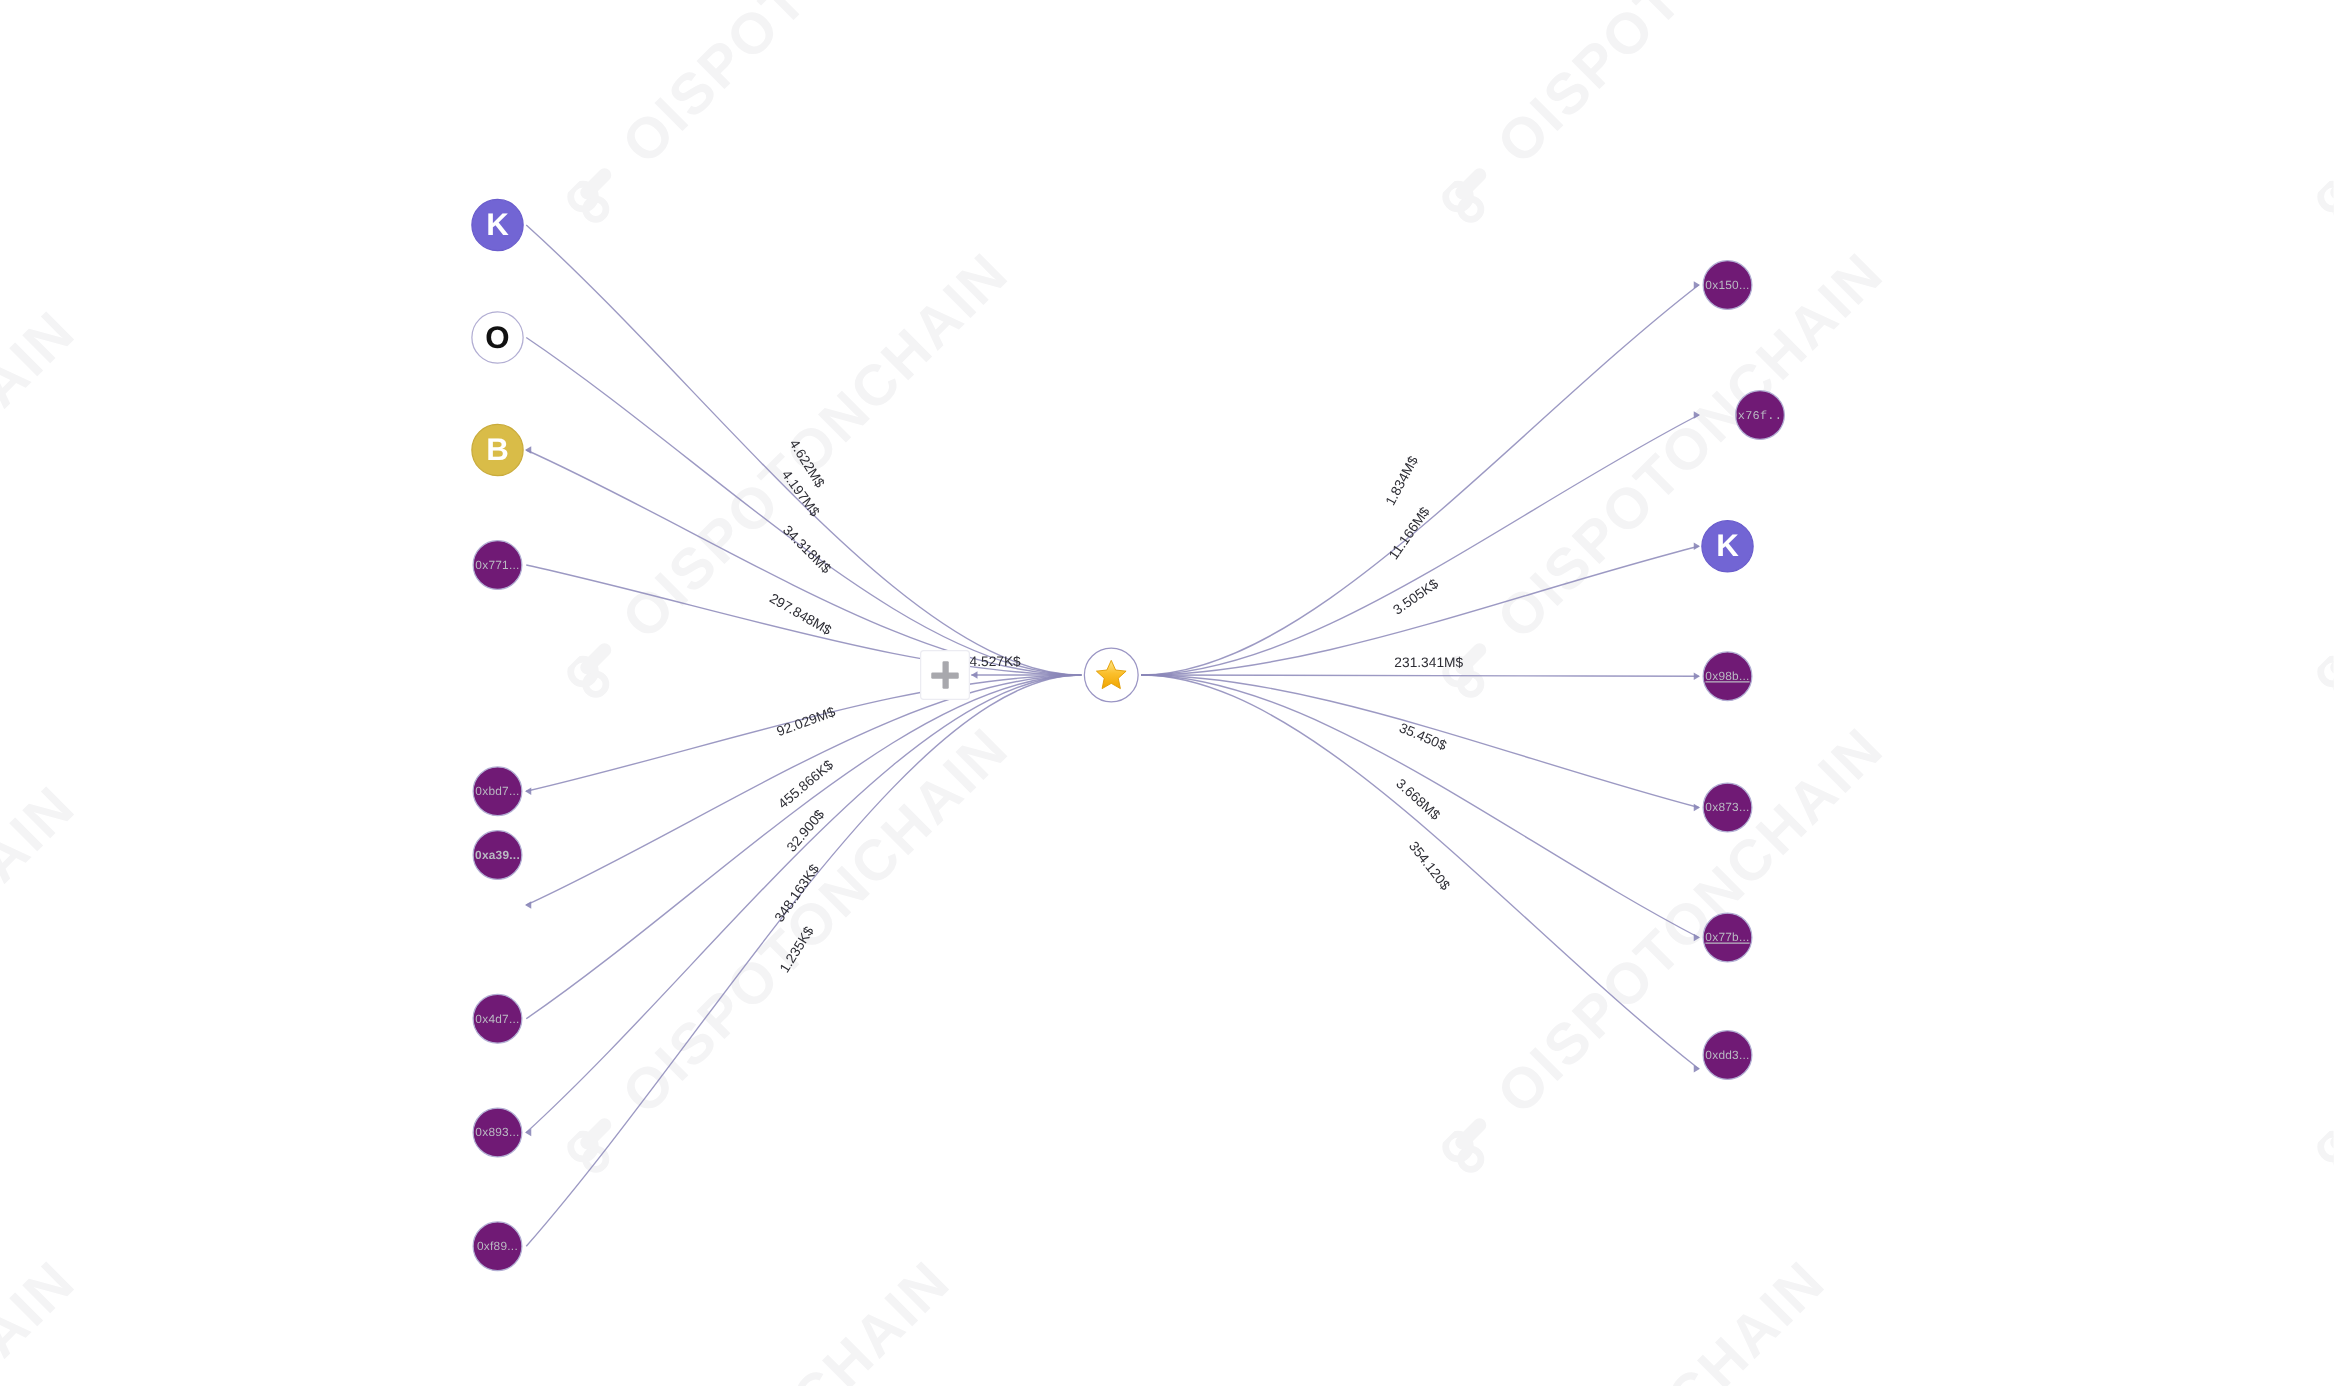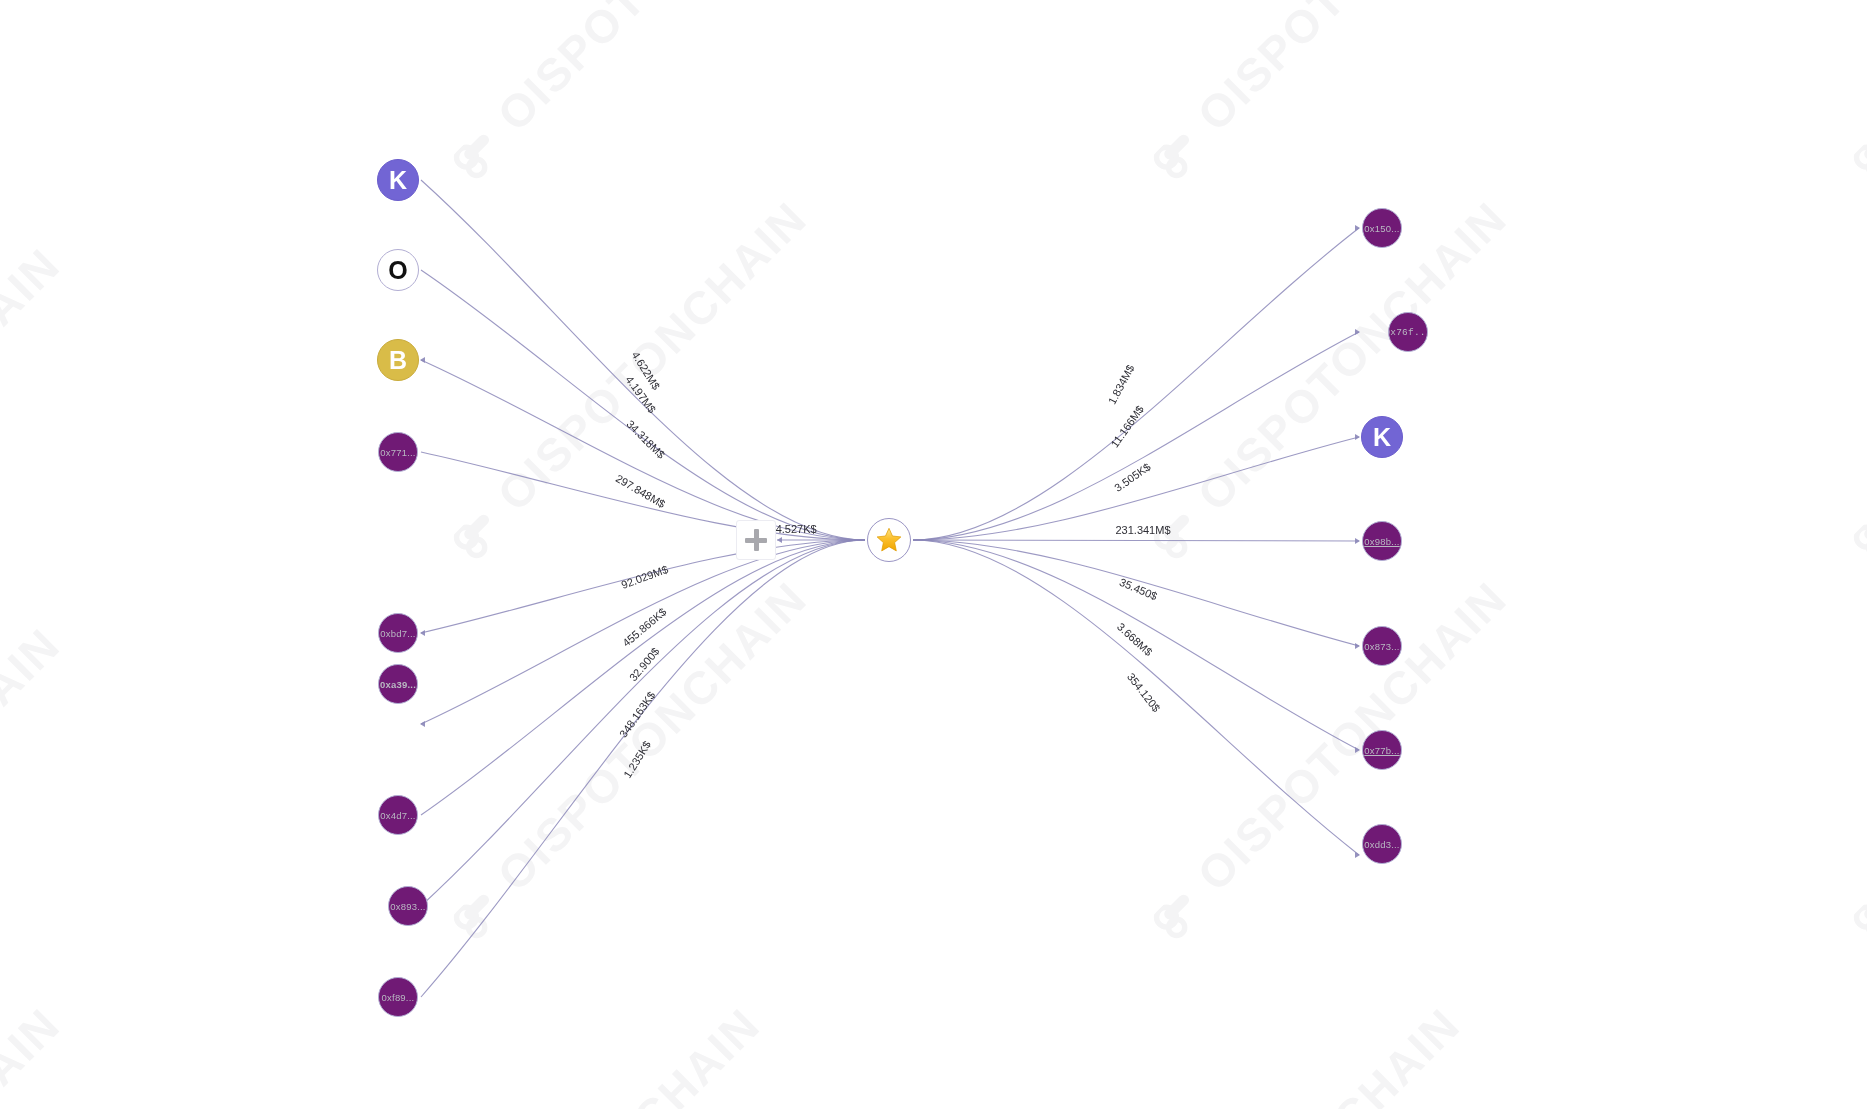--- a/index.html
+++ b/index.html
@@ -294,21 +294,21 @@
         </div>
         <div class="node node-addr" style="left: 398px; top: 633px;">
           <span>0xbd7...</span>
         </div>
         <div class="node node-addr" style="left: 398px; top: 684px; font-weight: bold;">
           <span>0xa39...</span>
         </div>
         <div class="node node-addr" style="left: 398px; top: 815px;">
           <span>0x4d7...</span>
         </div>
-        <div class="node node-addr" style="left: 408px; top: 906px;">
+        <div class="node node-addr" style="left: 398px; top: 906px;">
           <span>0x893...</span>
         </div>
         <div class="node node-addr" style="left: 398px; top: 997px;">
           <span>0xf89...</span>
         </div>
         <div class="node node-addr" style="left: 1382px; top: 228px;">
           <span>0x150...</span>
         </div>
         <div class="node node-addr" style="left: 1408px; top: 332px; font-family: Liberation Mono, monospace;">
           <span>0x76f...</span>

